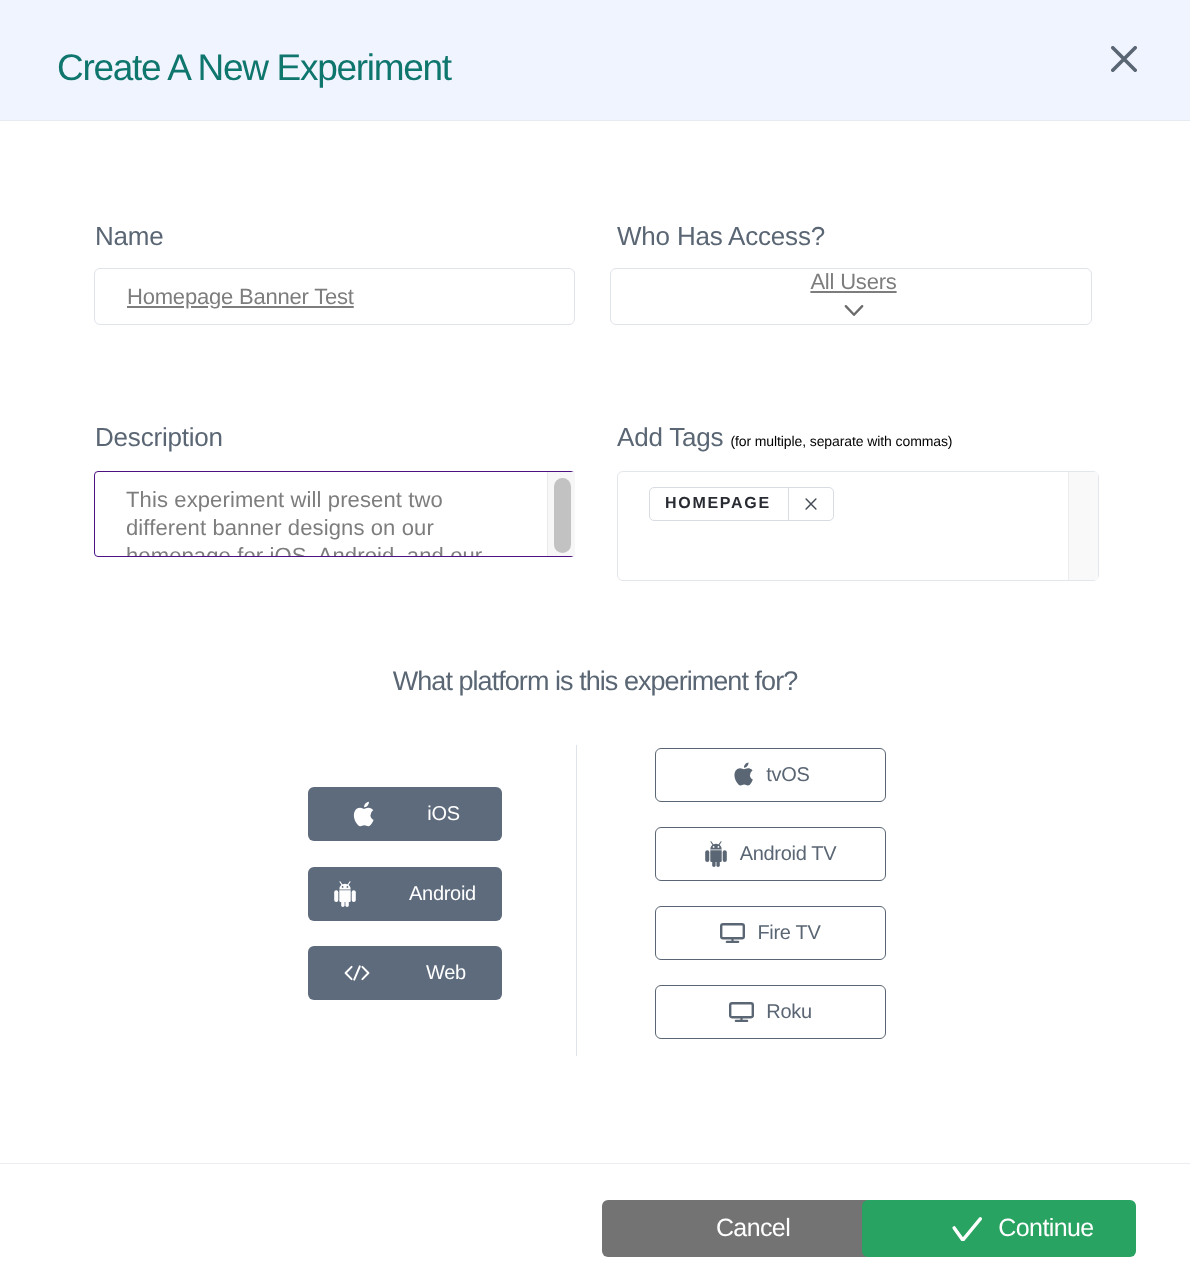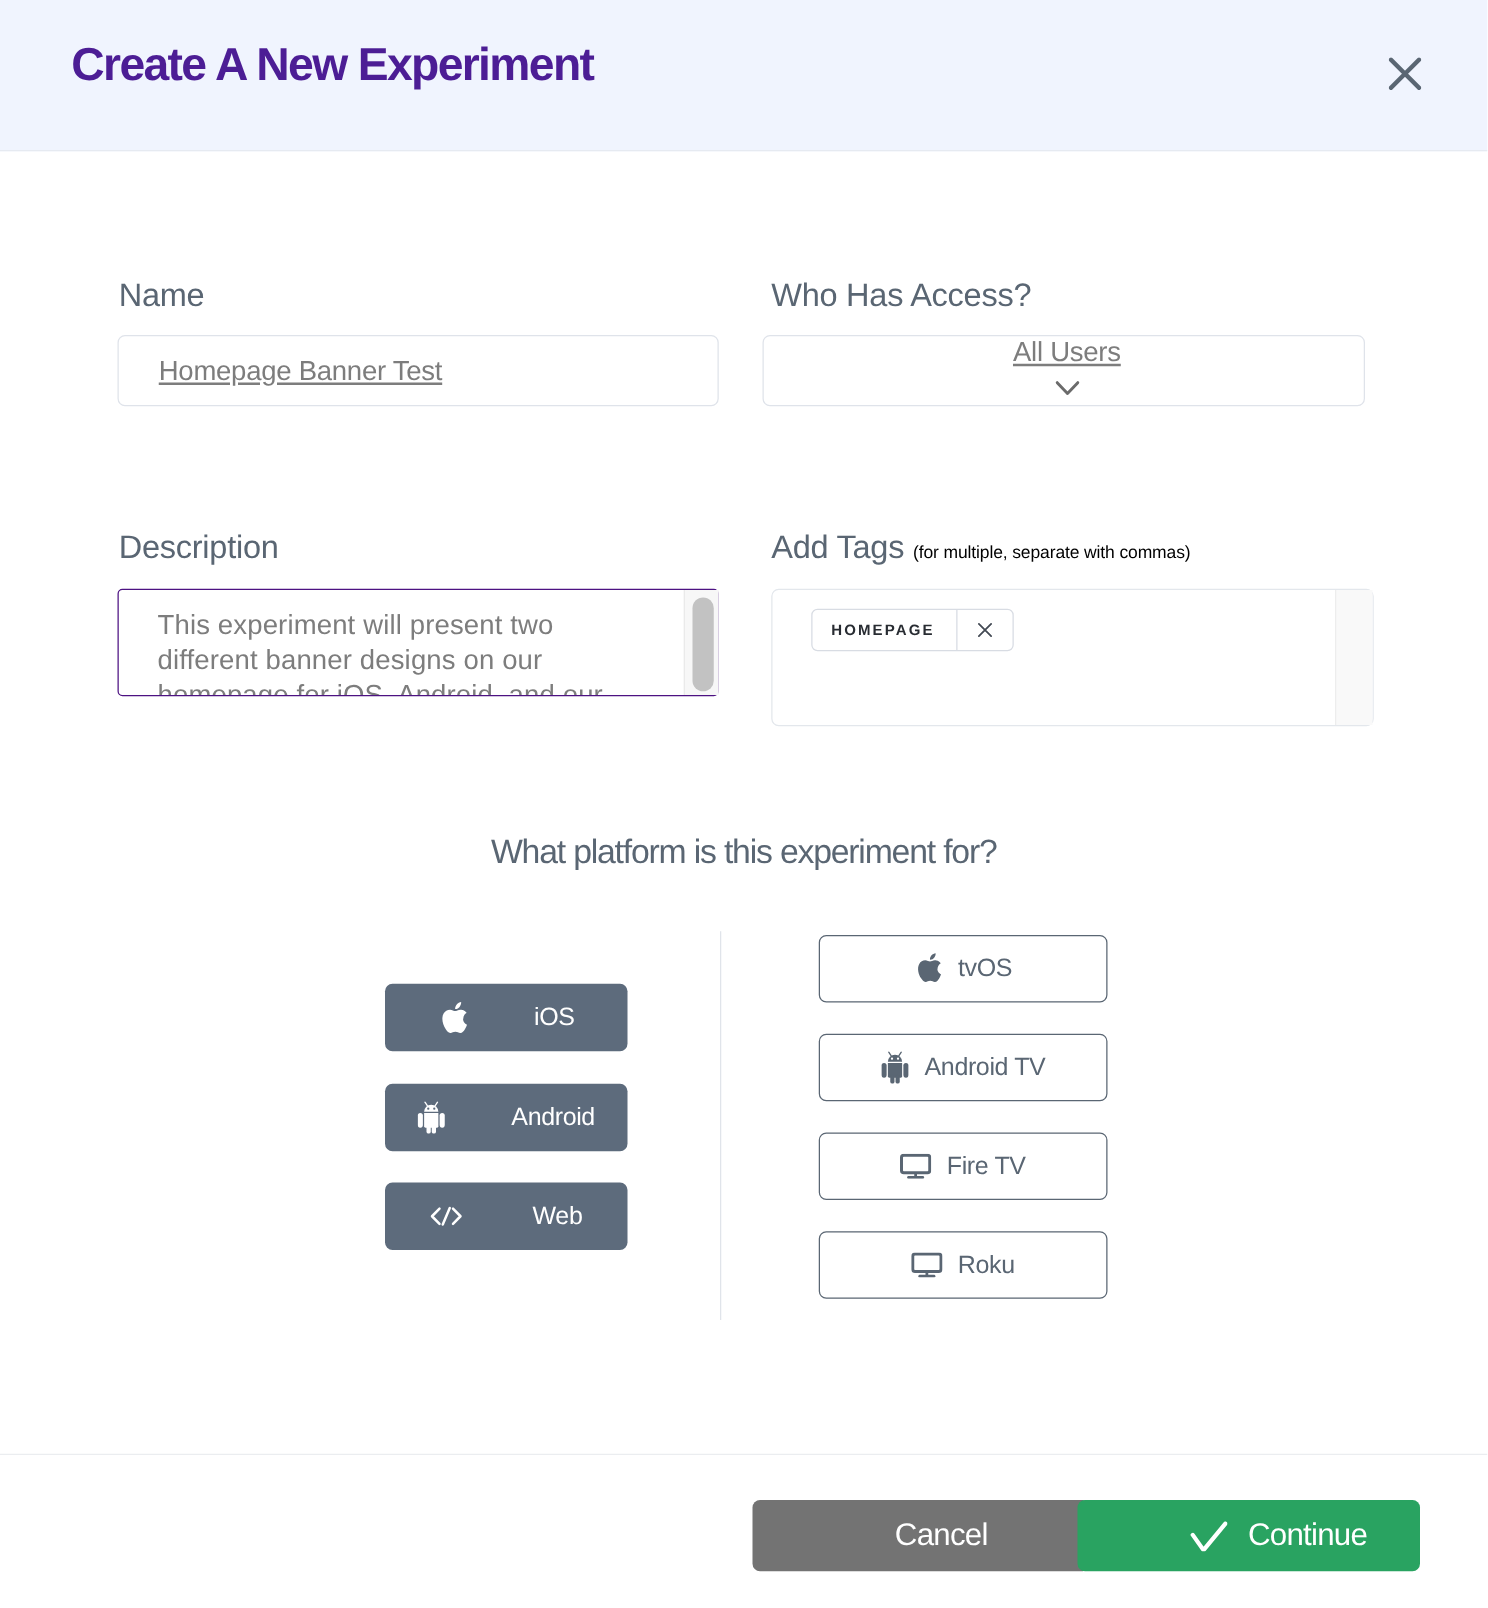--- a/index.html
+++ b/index.html
@@ -4,22 +4,22 @@
 <style>
   * { box-sizing: border-box; margin:0; padding:0; }
   html,body { width:1190px; height:1286px; overflow:hidden; }
   body { font-family:"Liberation Sans", sans-serif; background:#ffffff; color:#5a6673;
     -webkit-font-smoothing:antialiased; text-rendering:geometricPrecision; }
   .modal { width:1190px; height:1286px; position:relative; background:#fff; }
 
   
   .modal-header { position:absolute; left:0; top:0; width:1190px; height:121px; background:#f0f4fe;
       border-bottom:1px solid #e6eaf1; }
-  .modal-title { position:absolute; left:57px; top:30px; font-size:37px; line-height:44px;
-      font-weight:700; color:#4c1d95; letter-spacing:-1.3px; }
+  .modal-title { position:absolute; left:57px; top:46px; font-size:37px; line-height:44px;
+      font-weight:400; color:#0f766e; letter-spacing:-1.3px; }
   .close-btn { position:absolute; left:1099px; top:34px; width:49px; height:49px;
       display:flex; align-items:center; justify-content:center; cursor:pointer; }
 
   
   .label { position:absolute; font-size:26px; line-height:30px; color:#5a6673; letter-spacing:-0.2px; white-space:nowrap; }
   .label .hint { font-size:14px; color:#000000; letter-spacing:-0.1px; }
 
   
   .input-box { position:absolute; height:57px; border:1px solid #dfe3ea; border-radius:6px; background:#fff;
       display:flex; align-items:center; font-size:22px; color:#7d7d7d; letter-spacing:-0.2px;text-decoration:underline; }
@@ -35,21 +35,21 @@
   .ta-scroll { position:absolute; right:-1px; top:0px; bottom:0px; width:28px; background:#f7f7f7;
       border-left:1px solid #eaeaea; }
   .ta-thumb { position:absolute; left:6px; top:6px; width:17px; height:75px; background:#c2c2c2; border-radius:9px; }
   .ta-caret { position:absolute; left:113px; top:97px; width:2px; height:22px; background:#5e5e5e; }
 
   
   .tags-wrap { position:absolute; left:617px; top:471px; width:482px; height:110px;
       border:1px solid #e3e7ec; border-radius:6px; background:#fff; }
   .tag { position:absolute; left:31px; top:15px; height:34px; display:flex; align-items:stretch;
       border:1px solid #d8dce3; border-radius:5px; background:#fff; overflow:hidden; }
-  .tag-label { display:flex; align-items:center; padding:0 17px 0 15px; font-size:12px; font-weight:700;
+  .tag-label { display:flex; align-items:center; padding:0 17px 0 15px; font-size:16px; font-weight:700;
       letter-spacing:1.7px; color:#282c32; }
   .tag-x { display:flex; align-items:center; justify-content:center; width:45px; border-left:1px solid #d8dce3; }
   .tags-scroll { position:absolute; right:0px; top:0px; bottom:0px; width:30px; background:#f9f9f9;
       border-left:1px solid #ededed; }
 
   
   .platform-q { position:absolute; left:0; top:665px; width:1190px; text-align:center;
       font-size:27px; line-height:32px; color:#5a6673; letter-spacing:-0.95px; }
   .divider { position:absolute; left:576px; top:745px; width:1px; height:311px; background:#e0e4ea; }
   .pbtn { position:absolute; border-radius:6px; display:flex; align-items:center; justify-content:center;

